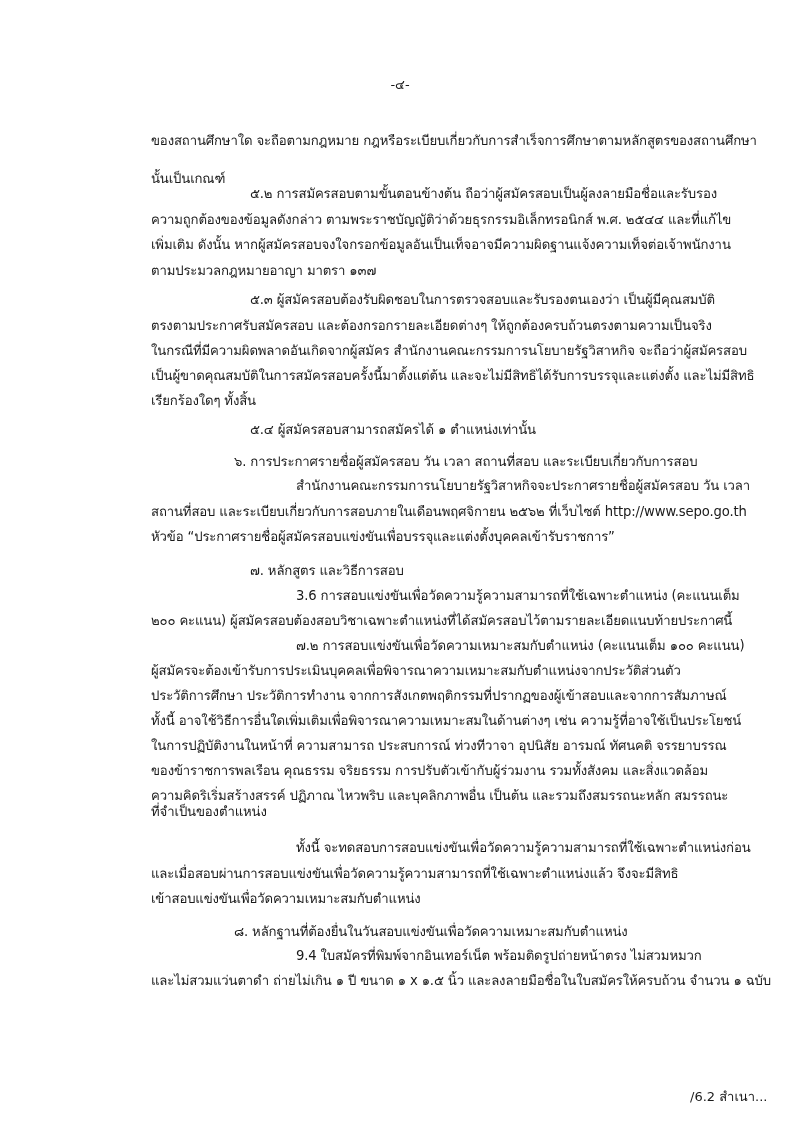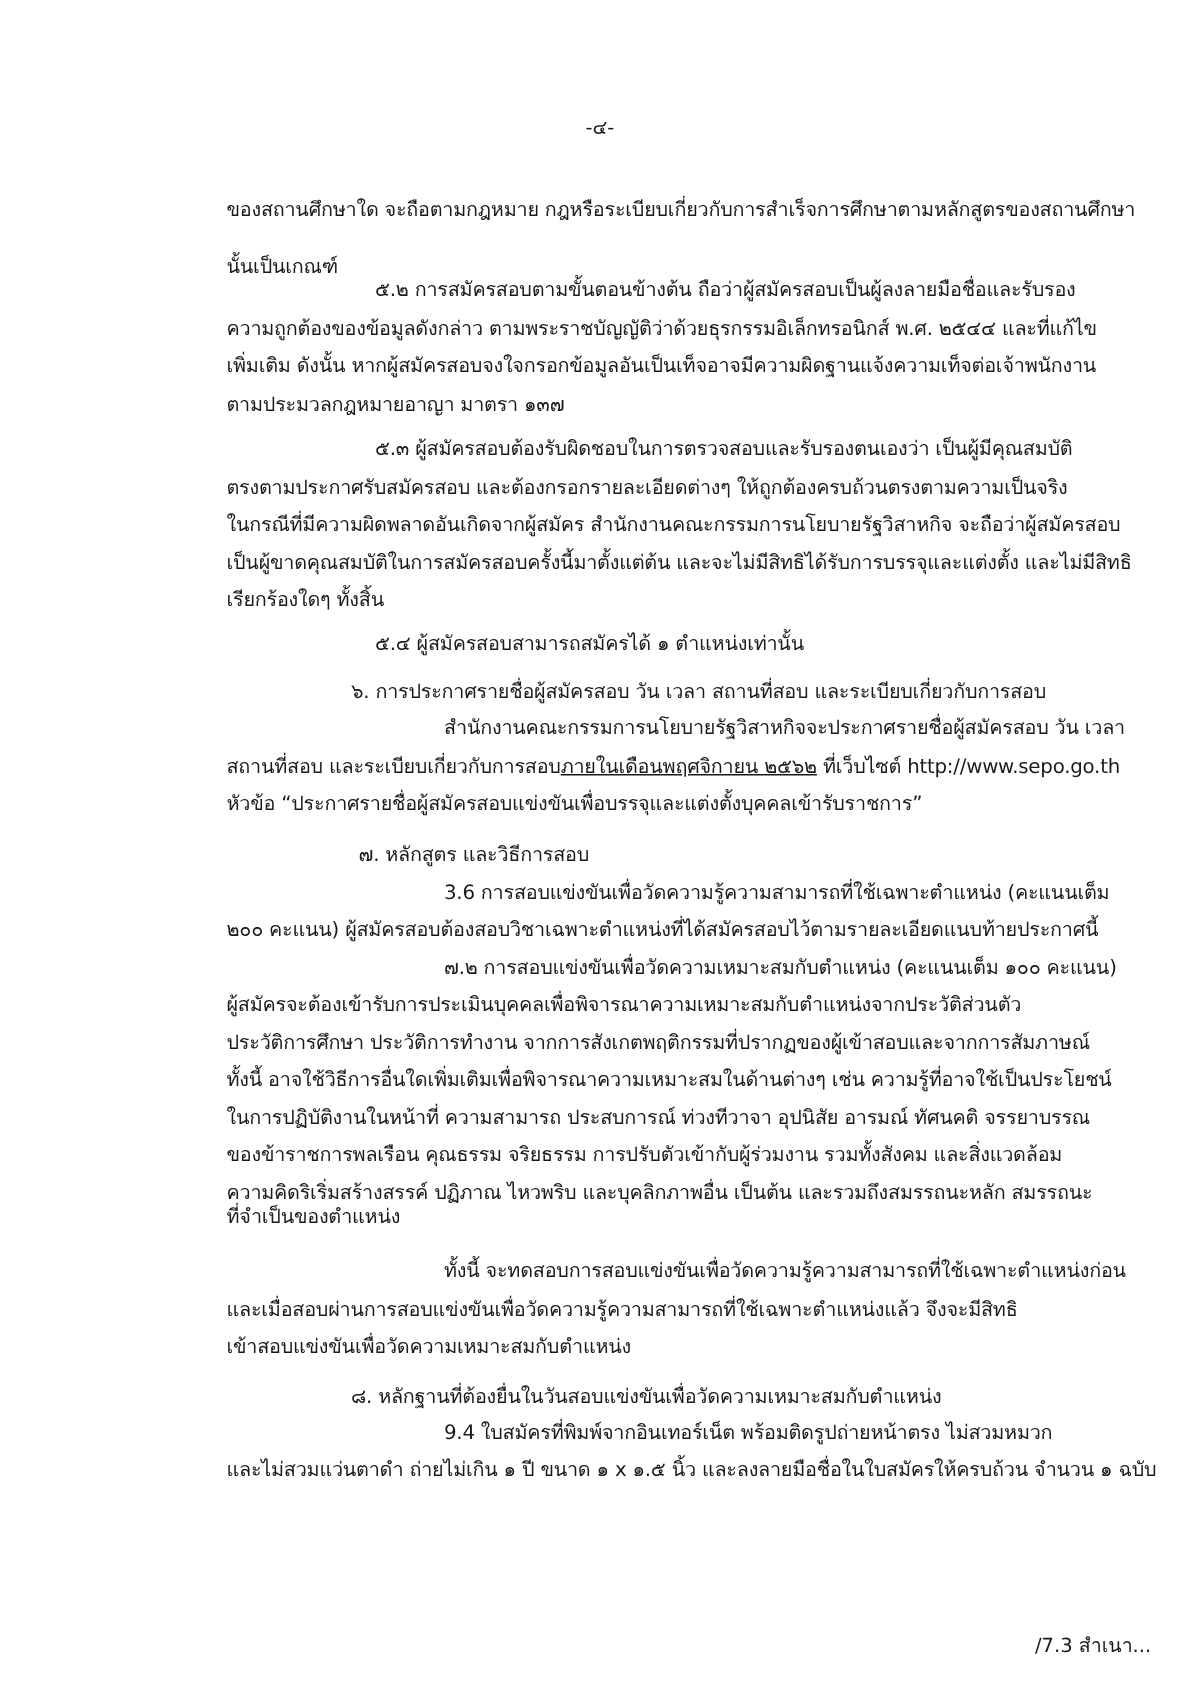--- a/index.html
+++ b/index.html
@@ -3,21 +3,21 @@
 <meta charset="utf-8">
 <style>
   html, body { margin: 0; padding: 0; background: #ffffff; }
   body { width: 800px; height: 1131px; position: relative; overflow: hidden;
          font-family: "DejaVu Sans", "Liberation Sans", sans-serif; color: #1a1a1a; }
   .page-num { position: absolute; top: 74px; left: 0; width: 800px; text-align: center; font-size: 13px; }
   .line { position: absolute; left: 113px; font-size: 13.2px; white-space: nowrap; line-height: 20px; letter-spacing: -0.15px; margin-left: 38px; }
   .ind1 { left: 212px; }
   .ind2 { left: 258px; }
   .bold { font-weight: normal; }
-  .u { text-decoration: underline; }
+  .u { }
   .footer { position: absolute; left: 690px; top: 1086px; font-size: 13px; white-space: nowrap; }
 </style>
 </head>
 <body>
 
 <div>
   <div class="page-num">-๔-</div>
 
   <div class="line" style="top:131px">ของสถานศึกษาใด จะถือตามกฎหมาย กฎหรือระเบียบเกี่ยวกับการสำเร็จการศึกษาตามหลักสูตรของสถานศึกษา</div>
   <div class="line" style="top:169px">นั้นเป็นเกณฑ์</div>
@@ -37,34 +37,34 @@
 
   <div class="line bold" style="top:452px; left:196px">๖.  การประกาศรายชื่อผู้สมัครสอบ วัน เวลา สถานที่สอบ และระเบียบเกี่ยวกับการสอบ</div>
   <div class="line ind2" style="top:476px">สำนักงานคณะกรรมการนโยบายรัฐวิสาหกิจจะประกาศรายชื่อผู้สมัครสอบ วัน เวลา</div>
   <div class="line" style="top:502px">
     <span>สถานที่สอบ และระเบียบเกี่ยวกับการสอบ</span><span class="u">ภายในเดือนพฤศจิกายน ๒๕๖๒</span><span> ที่เว็บไซต์ http://www.sepo.go.th</span>
   </div>
   <div class="line" style="top:527px">
     <span>หัวข้อ </span><span class="bold">“ประกาศรายชื่อผู้สมัครสอบแข่งขันเพื่อบรรจุและแต่งตั้งบุคคลเข้ารับราชการ”</span>
   </div>
 
-  <div class="line bold" style="top:561px; left:201px">๗.  หลักสูตร และวิธีการสอบ</div>
+  <div class="line bold" style="top:561px; left:212px">๗.  หลักสูตร และวิธีการสอบ</div>
   <div class="line ind2" style="top:586px">3.6 การสอบแข่งขันเพื่อวัดความรู้ความสามารถที่ใช้เฉพาะตำแหน่ง (คะแนนเต็ม</div>
   <div class="line" style="top:611px">๒๐๐ คะแนน) ผู้สมัครสอบต้องสอบวิชาเฉพาะตำแหน่งที่ได้สมัครสอบไว้ตามรายละเอียดแนบท้ายประกาศนี้</div>
   <div class="line ind2" style="top:636px">๗.๒ การสอบแข่งขันเพื่อวัดความเหมาะสมกับตำแหน่ง (คะแนนเต็ม ๑๐๐ คะแนน)</div>
   <div class="line" style="top:661px">ผู้สมัครจะต้องเข้ารับการประเมินบุคคลเพื่อพิจารณาความเหมาะสมกับตำแหน่งจากประวัติส่วนตัว</div>
   <div class="line" style="top:686px">ประวัติการศึกษา ประวัติการทำงาน จากการสังเกตพฤติกรรมที่ปรากฏของผู้เข้าสอบและจากการสัมภาษณ์</div>
   <div class="line" style="top:711px">ทั้งนี้  อาจใช้วิธีการอื่นใดเพิ่มเติมเพื่อพิจารณาความเหมาะสมในด้านต่างๆ เช่น ความรู้ที่อาจใช้เป็นประโยชน์</div>
   <div class="line" style="top:736px">ในการปฏิบัติงานในหน้าที่ ความสามารถ ประสบการณ์ ท่วงทีวาจา อุปนิสัย อารมณ์ ทัศนคติ จรรยาบรรณ</div>
   <div class="line" style="top:761px">ของข้าราชการพลเรือน คุณธรรม จริยธรรม การปรับตัวเข้ากับผู้ร่วมงาน รวมทั้งสังคม และสิ่งแวดล้อม</div>
   <div class="line" style="top:786px">ความคิดริเริ่มสร้างสรรค์ ปฏิภาณ ไหวพริบ และบุคลิกภาพอื่น เป็นต้น และรวมถึงสมรรถนะหลัก สมรรถนะ</div>
   <div class="line" style="top:802px">ที่จำเป็นของตำแหน่ง</div>
 
   <div class="line ind2 bold" style="top:838px">ทั้งนี้ จะทดสอบการสอบแข่งขันเพื่อวัดความรู้ความสามารถที่ใช้เฉพาะตำแหน่งก่อน</div>
   <div class="line bold" style="top:864px">และเมื่อสอบผ่านการสอบแข่งขันเพื่อวัดความรู้ความสามารถที่ใช้เฉพาะตำแหน่งแล้ว จึงจะมีสิทธิ</div>
   <div class="line bold" style="top:889px">เข้าสอบแข่งขันเพื่อวัดความเหมาะสมกับตำแหน่ง</div>
 
   <div class="line bold" style="top:922px; left:196px">๘.  หลักฐานที่ต้องยื่นในวันสอบแข่งขันเพื่อวัดความเหมาะสมกับตำแหน่ง</div>
   <div class="line ind2" style="top:946px">9.4 ใบสมัครที่พิมพ์จากอินเทอร์เน็ต พร้อมติดรูปถ่ายหน้าตรง ไม่สวมหมวก</div>
   <div class="line" style="top:971px">และไม่สวมแว่นตาดำ ถ่ายไม่เกิน ๑ ปี ขนาด ๑ x ๑.๕ นิ้ว และลงลายมือชื่อในใบสมัครให้ครบถ้วน จำนวน ๑ ฉบับ</div>
 
-  <div class="footer">/7.3 สำเนา...</div>
+  <div class="footer">/6.2 สำเนา...</div>
 </div>
 
 </body></html>

